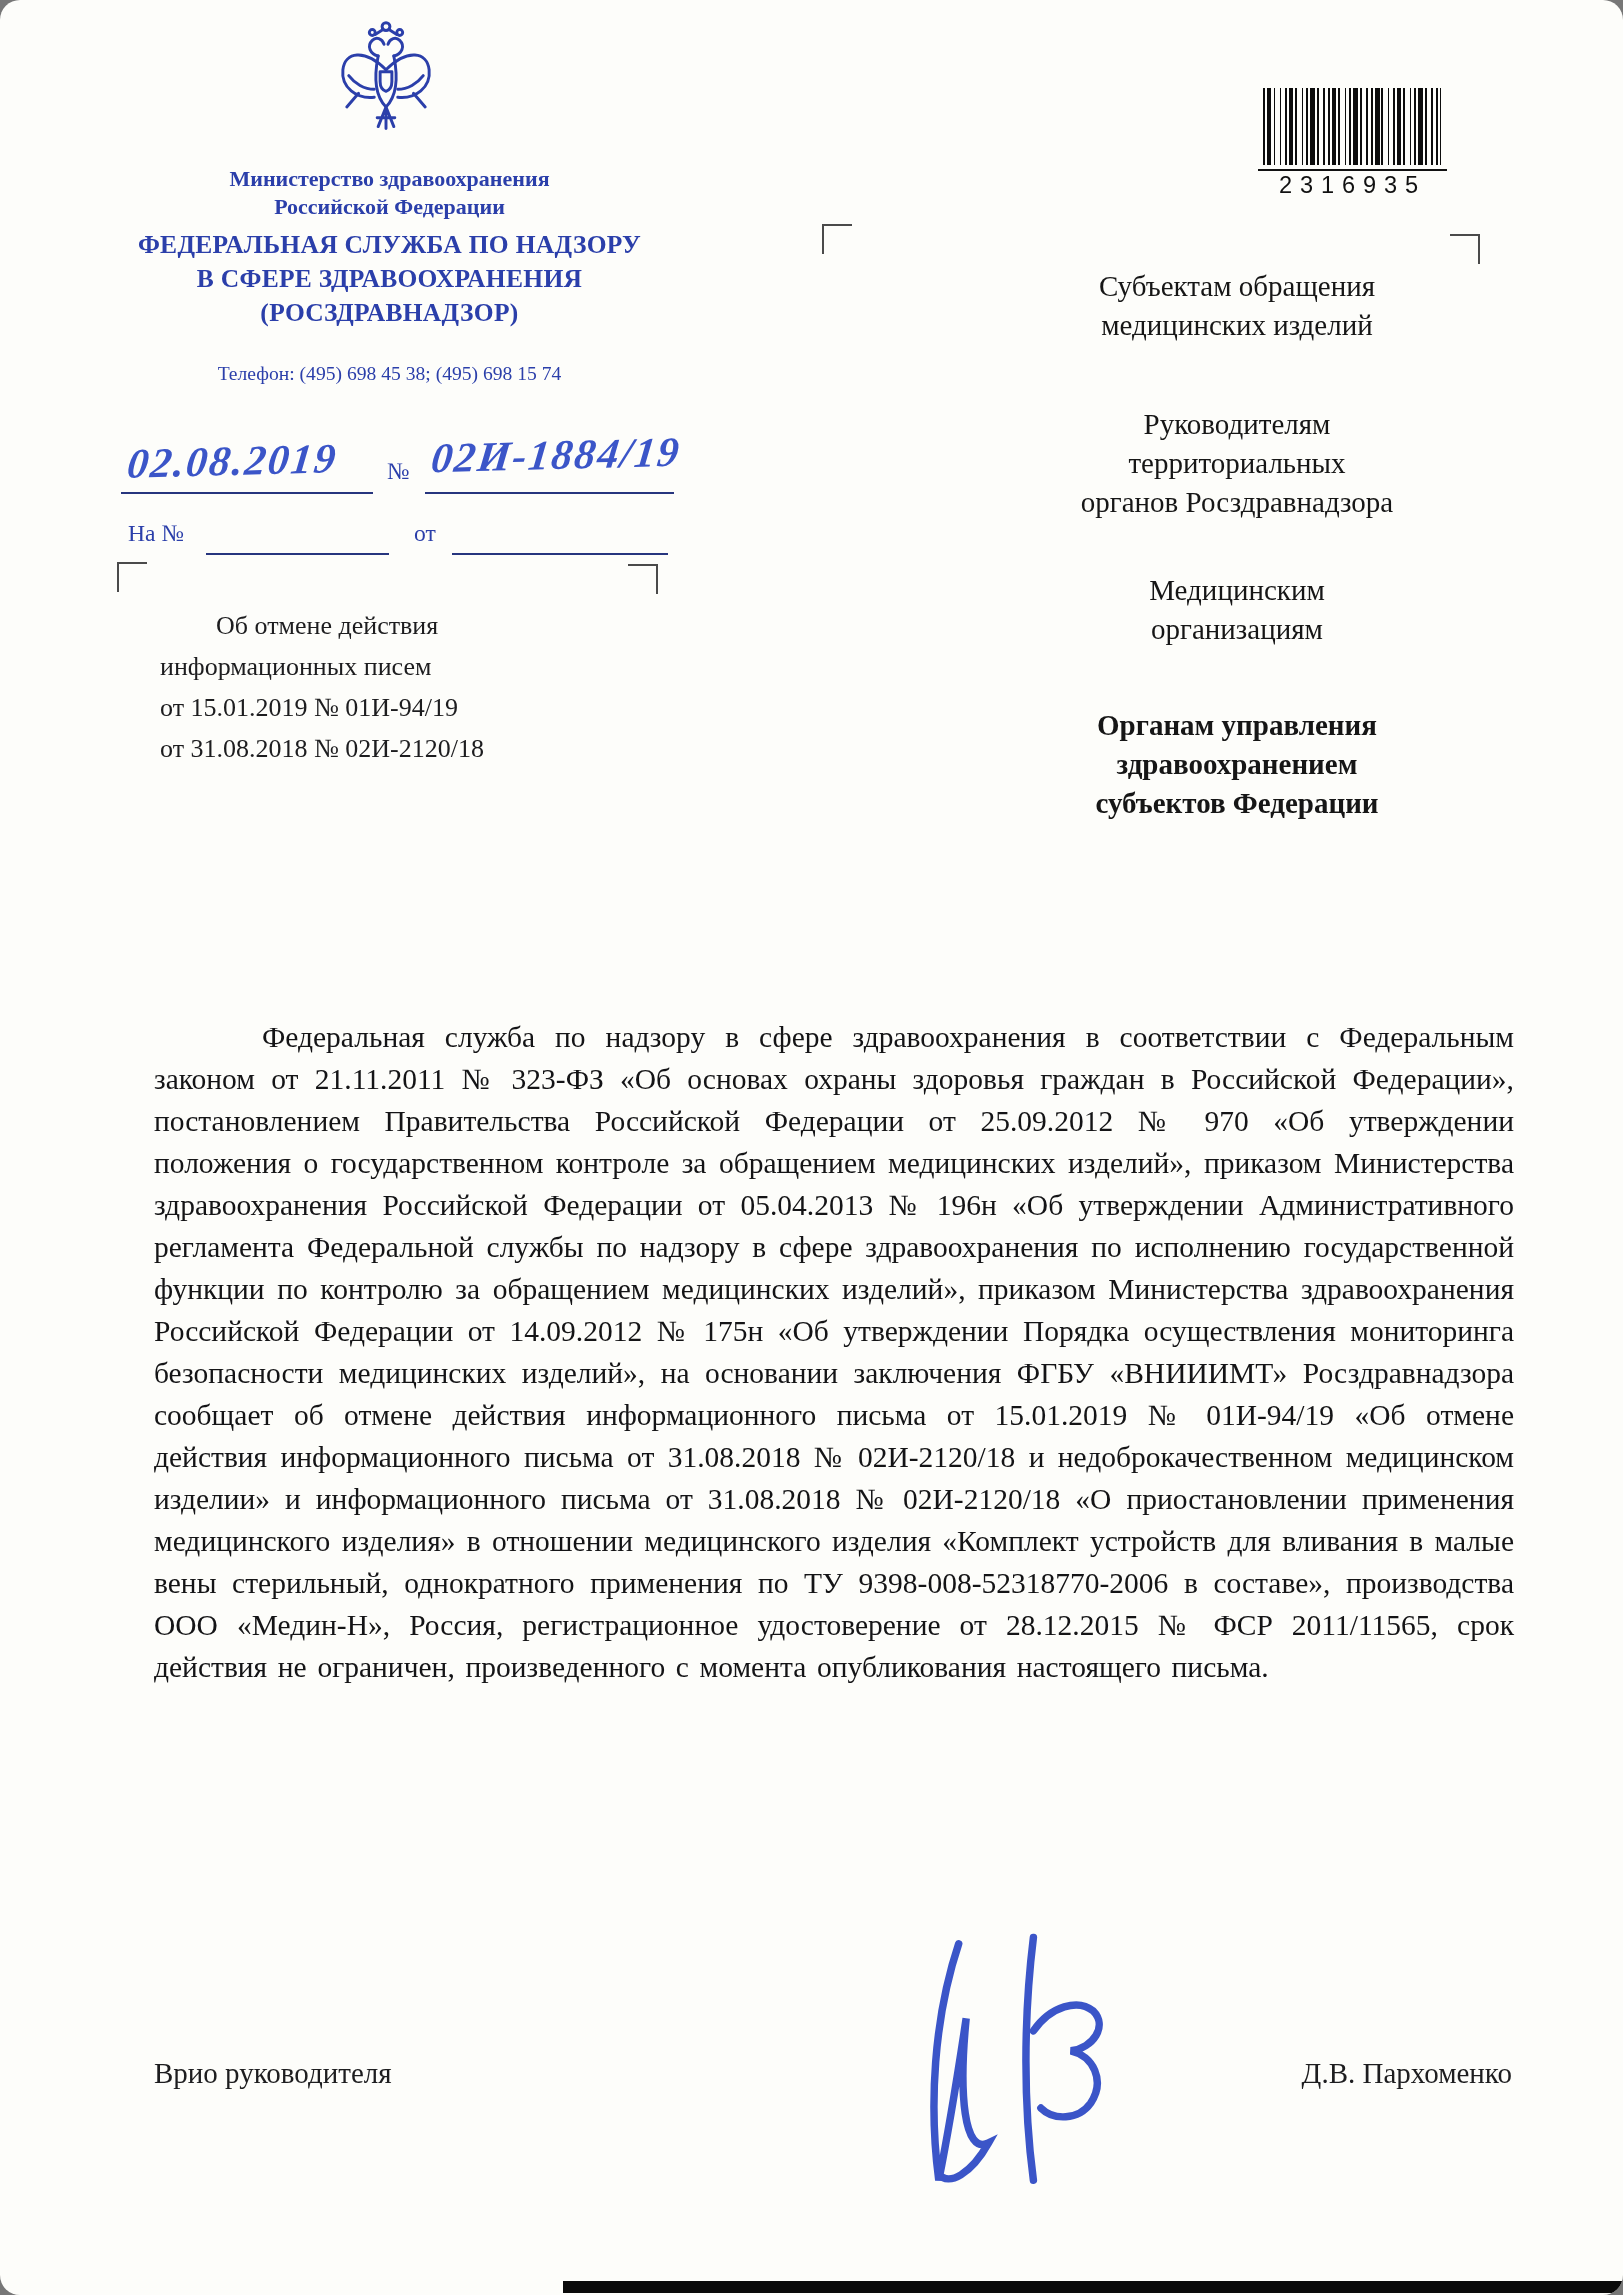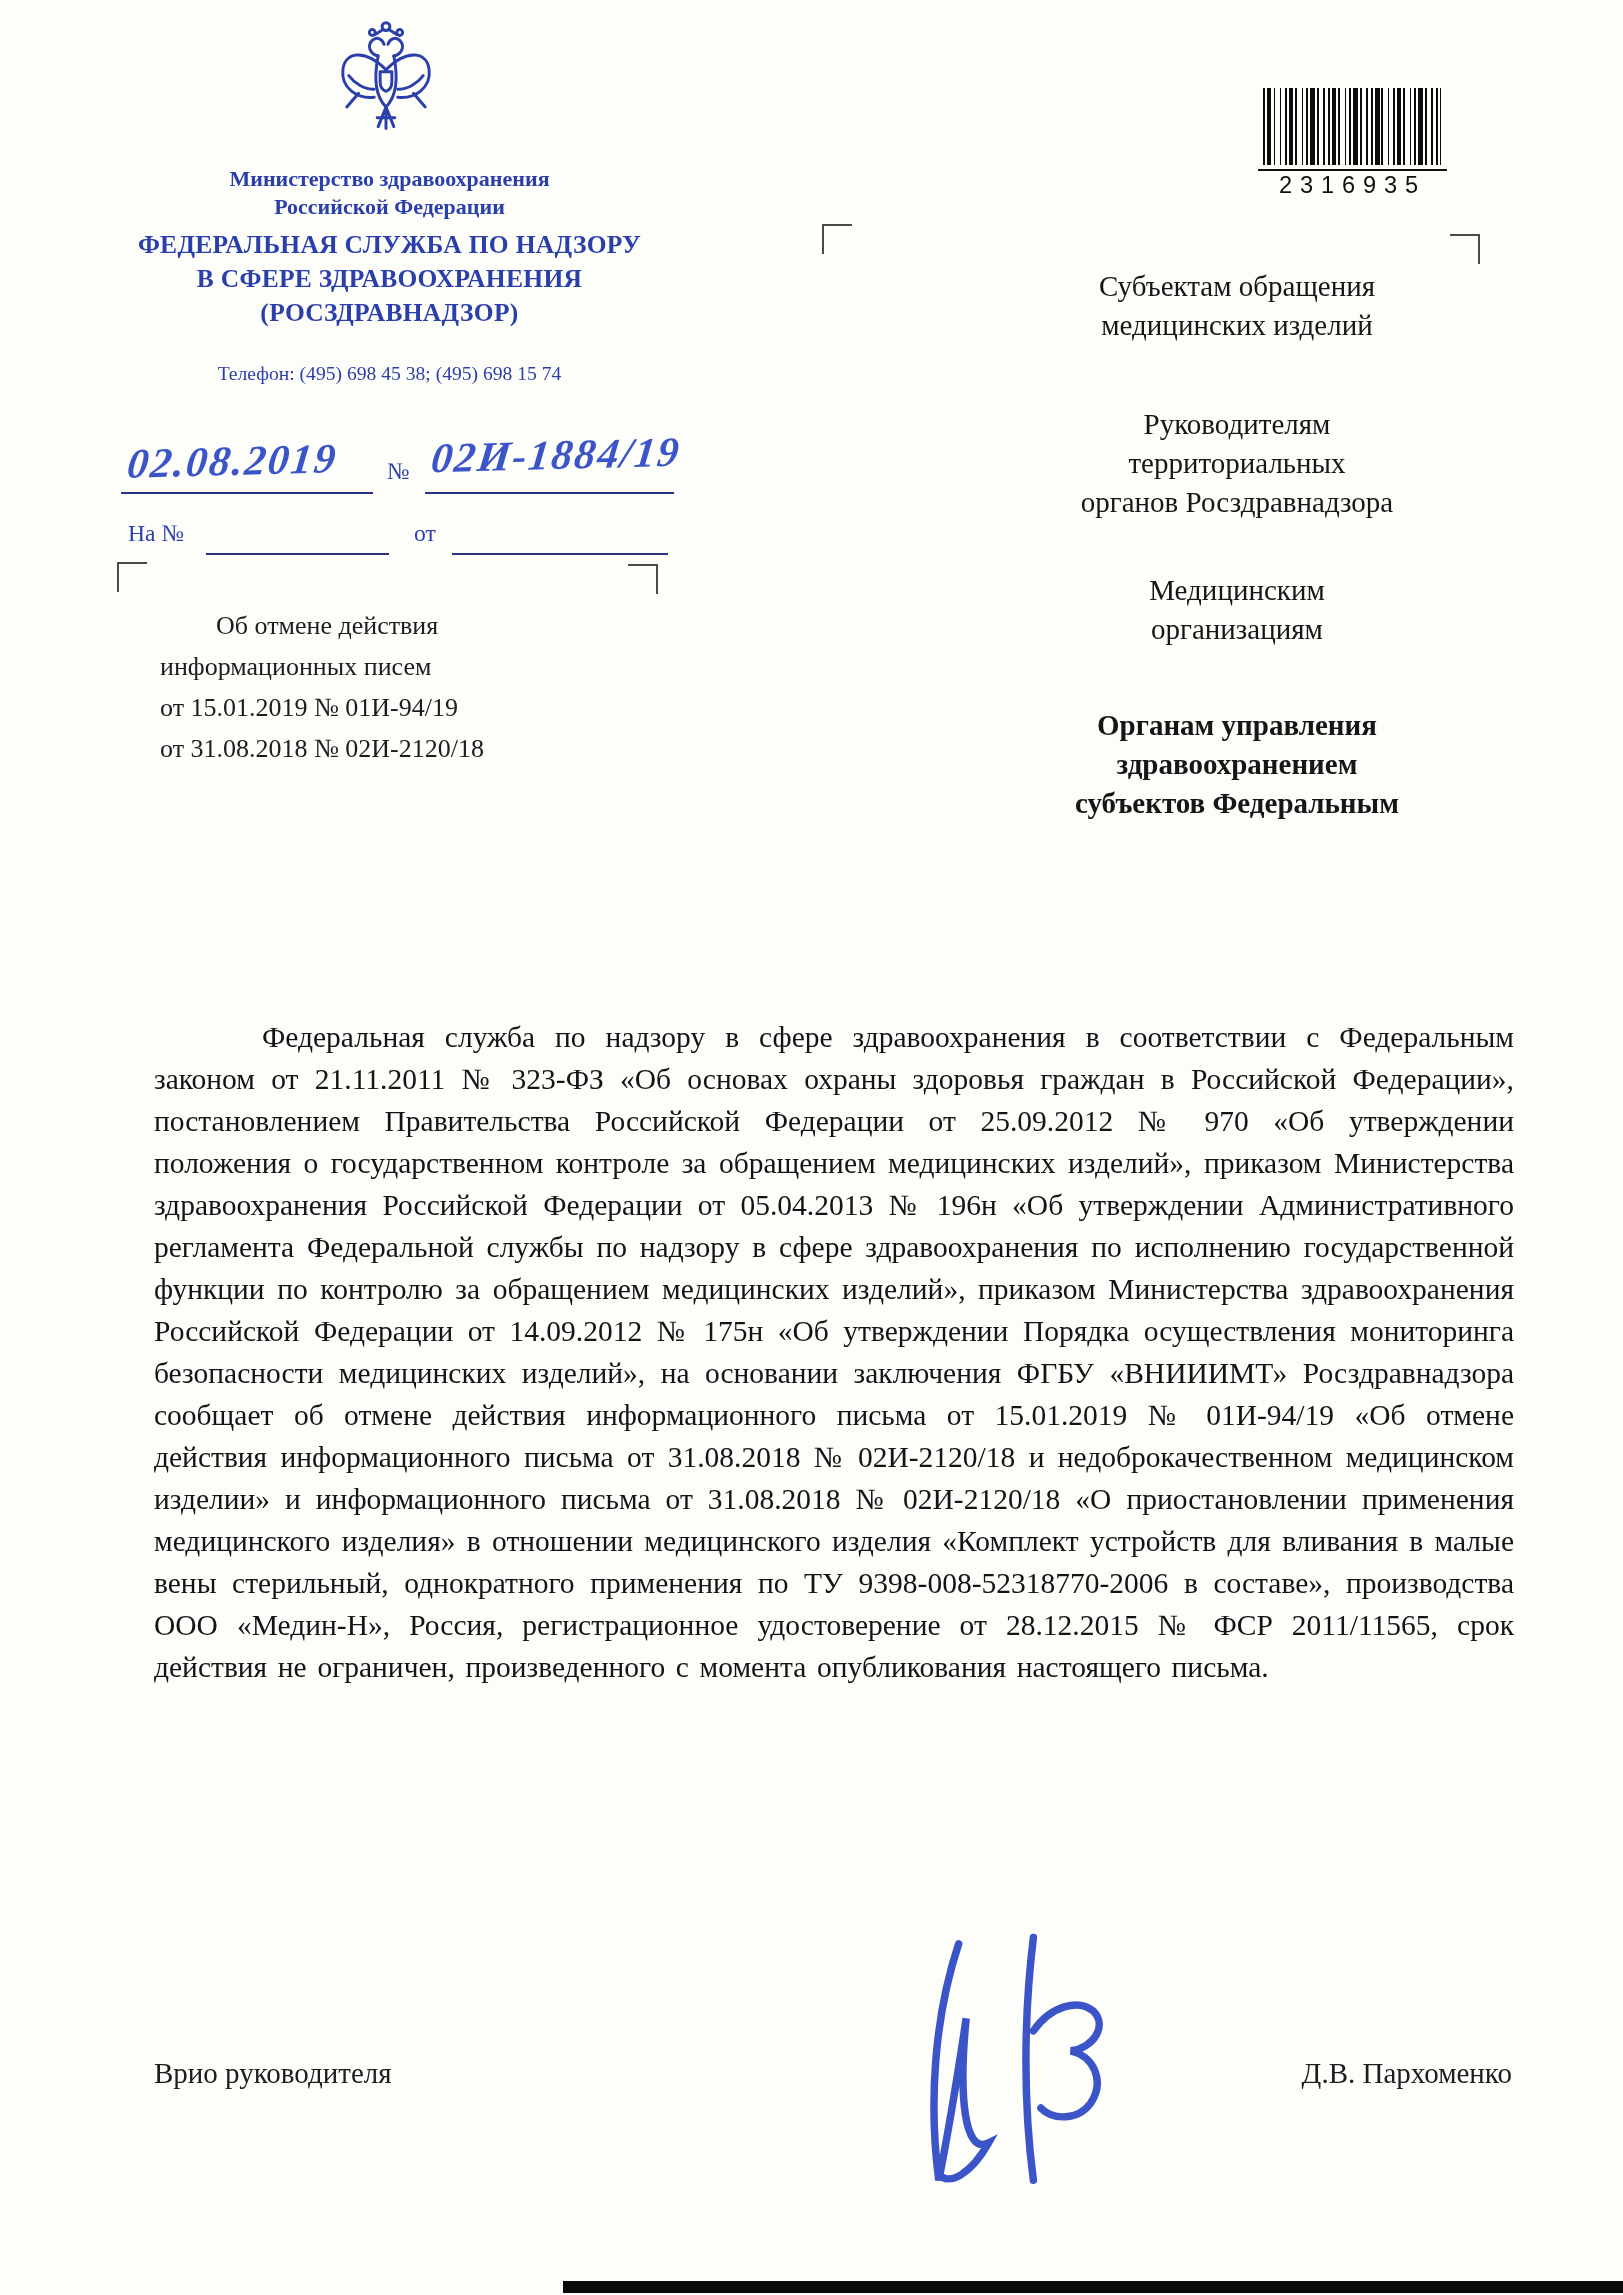--- a/index.html
+++ b/index.html
@@ -5,20 +5,21 @@
   * { margin:0; padding:0; box-sizing:border-box; }
   html,body { background:#777; }
   .page {
     position:relative;
     width:1623px; height:2295px;
     margin:0 auto;
     background:#fdfdfa;
     font-family:"Liberation Serif", serif;
     color:#1d1d1f;
     overflow:hidden;
+    border-radius:20px;
   }
 
   
   .emblem { position:absolute; left:337px; top:11.8px; width:98px; height:139px; }
   .ministry {
     position:absolute; left:98px; top:165px; width:583px;
     text-align:center; font-weight:bold; font-size:22px; line-height:27.5px;
     color:#2b3faa;
   }
   .service {
@@ -183,21 +184,21 @@
     <div>территориальных</div>
     <div>органов Росздравнадзора</div>
   </div>
   <div class="addr-block addr-3">
     <div>Медицинским</div>
     <div>организациям</div>
   </div>
   <div class="addr-block addr-4">
     <div>Органам управления</div>
     <div>здравоохранением</div>
-    <div>субъектов Федеральным</div>
+    <div>субъектов Федерации</div>
   </div>
 
   <p class="body-text">Федеральная служба по надзору в сфере здравоохранения в соответствии с Федеральным законом от 21.11.2011 № 323-ФЗ «Об основах охраны здоровья граждан в Российской Федерации», постановлением Правительства Российской Федерации от 25.09.2012 № 970 «Об утверждении положения о государственном контроле за обращением медицинских изделий», приказом Министерства здравоохранения Российской Федерации от 05.04.2013 № 196н «Об утверждении Административного регламента Федеральной службы по надзору в сфере здравоохранения по исполнению государственной функции по контролю за обращением медицинских изделий», приказом Министерства здравоохранения Российской Федерации от 14.09.2012 № 175н «Об утверждении Порядка осуществления мониторинга безопасности медицинских изделий», на основании заключения ФГБУ «ВНИИИМТ» Росздравнадзора сообщает об отмене действия информационного письма от 15.01.2019 № 01И-94/19 «Об отмене действия информационного письма от 31.08.2018 № 02И-2120/18 и недоброкачественном медицинском изделии» и информационного письма от 31.08.2018 № 02И-2120/18 «О приостановлении применения медицинского изделия» в отношении медицинского изделия «Комплект устройств для вливания в малые вены стерильный, однократного применения по ТУ 9398-008-52318770-2006 в составе», производства ООО «Медин-Н», Россия, регистрационное удостоверение от 28.12.2015 № ФСР 2011/11565, срок действия не ограничен, произведенного с момента опубликования настоящего письма.</p>
 
   <div class="sig-title">Врио руководителя</div>
 
   <div class="sig-scribble">
     <svg viewBox="0 0 200 230" width="249" height="288" aria-hidden="true">
       <g fill="none" stroke="#3b55c8" stroke-width="6" stroke-linecap="round">
         <path d="M60 20 C40 80 36 150 44 210 C52 170 60 120 66 80 C60 140 64 190 84 180 C70 205 52 215 44 205"></path>

